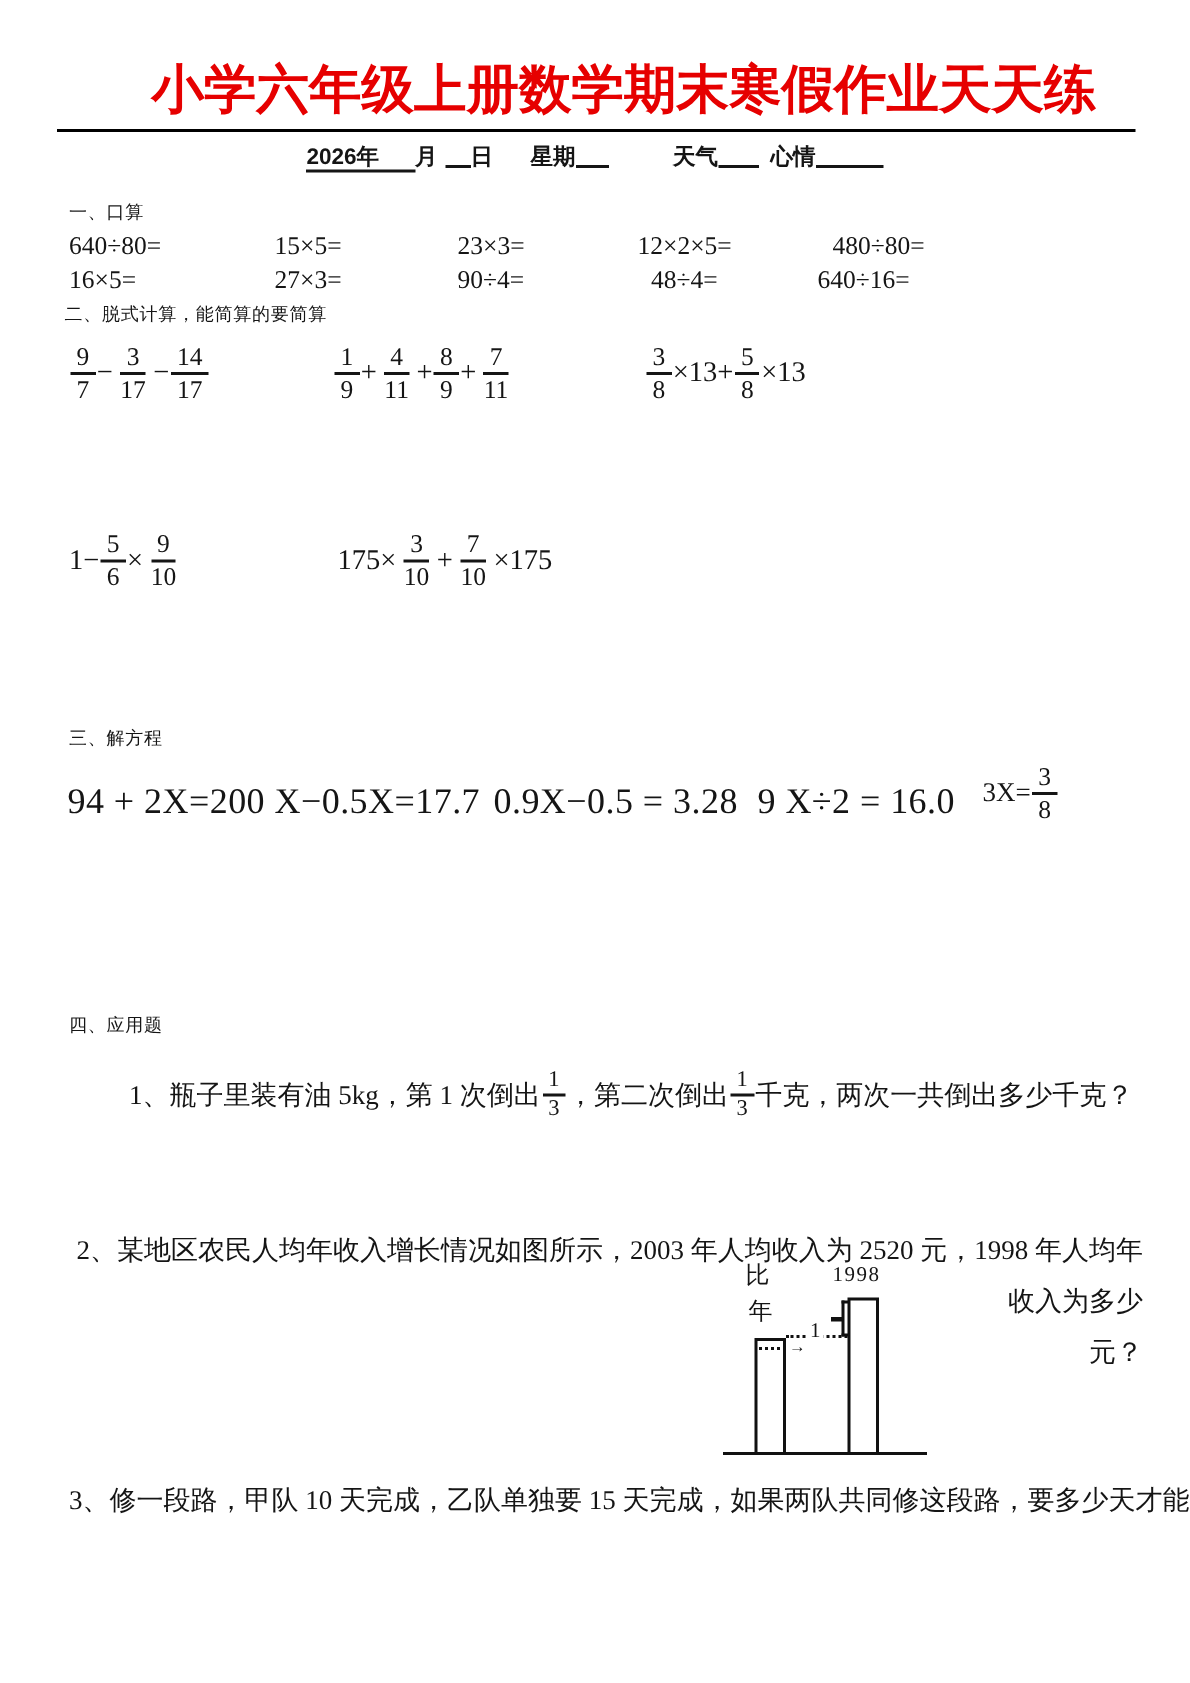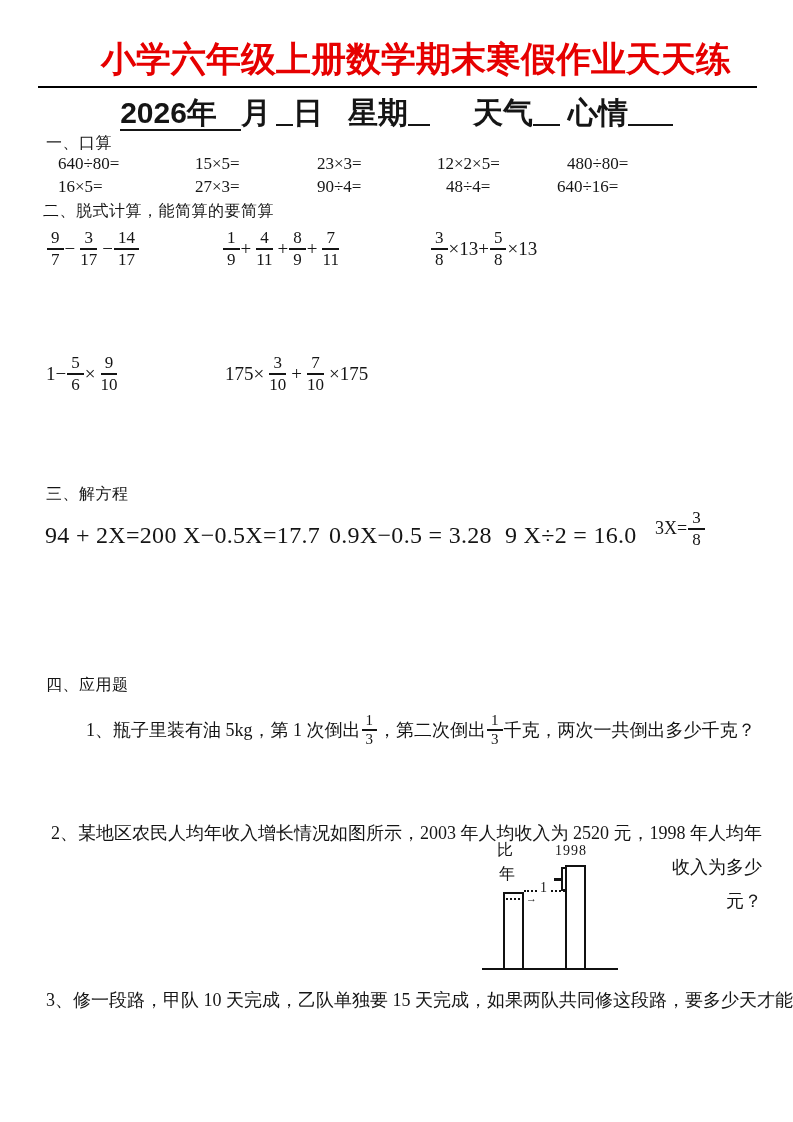--- a/index.html
+++ b/index.html
@@ -6,34 +6,34 @@
   .page{position:relative;width:793px;height:1122px;background:#fff;overflow:hidden;
         font-family:"Liberation Serif",serif;color:#151515;}
 
   
   .title{position:absolute;top:36px;left:0;right:0;text-align:center;
          font-size:35px;font-weight:bold;color:#e60000;white-space:nowrap;padding-left:39px;}
   .title .heavy{font-family:"Liberation Sans",sans-serif;font-weight:900;}
   .rule{position:absolute;top:86px;left:38px;width:719px;border-top:2.5px solid #000;height:0;}
 
   .dateline{position:absolute;top:93px;left:0;right:0;text-align:center;
-            font-family:"Liberation Sans",sans-serif;font-weight:bold;font-size:30px;white-space:nowrap;}
+            font-family:"Liberation Sans",sans-serif;font-weight:bold;font-size:15px;white-space:nowrap;}
   .ulgrp{border-bottom:2.5px solid #151515;padding-right:24px;}
   .bl{display:inline-block;border-bottom:2.5px solid #151515;height:17px;vertical-align:-3px;}
   .w17{width:17px}.w22{width:22px}.w27{width:27px}.w45{width:45px}
   .sp{display:inline-block}.sp5{width:5px}.sp8{width:8px}.sp25{width:25px}.sp43{width:43px}
 
   
-  .sec{position:absolute;font-size:16px;letter-spacing:.5px;white-space:nowrap;}
+  .sec{position:absolute;font-size:12px;letter-spacing:.5px;white-space:nowrap;}
   #s1{top:133px;left:46px}
   #s2{top:201px;left:43px}
   #s3{top:484px;left:46px}
   #s4{top:675px;left:46px}
 
-  .oralrow{position:absolute;left:12px;width:684px;height:22px;}
+  .oralrow{position:absolute;left:0;width:684px;height:22px;}
   #oral1{top:154px}#oral2{top:177px}
   .oralrow span{position:absolute;font-size:17px;white-space:nowrap;}
   .c1{left:46px}.c2{left:183px}.c3{left:305px}.c4{left:425px}.c5{left:555px}
   .c4b{left:434px}.c5b{left:545px}
 
   
   .expr{position:absolute;display:flex;align-items:center;font-size:19px;}
   .expr .tok{white-space:pre;}
   .frac{display:inline-flex;flex-direction:column;align-items:center;
         font-size:17px;line-height:1.15;margin:0 1px;}

